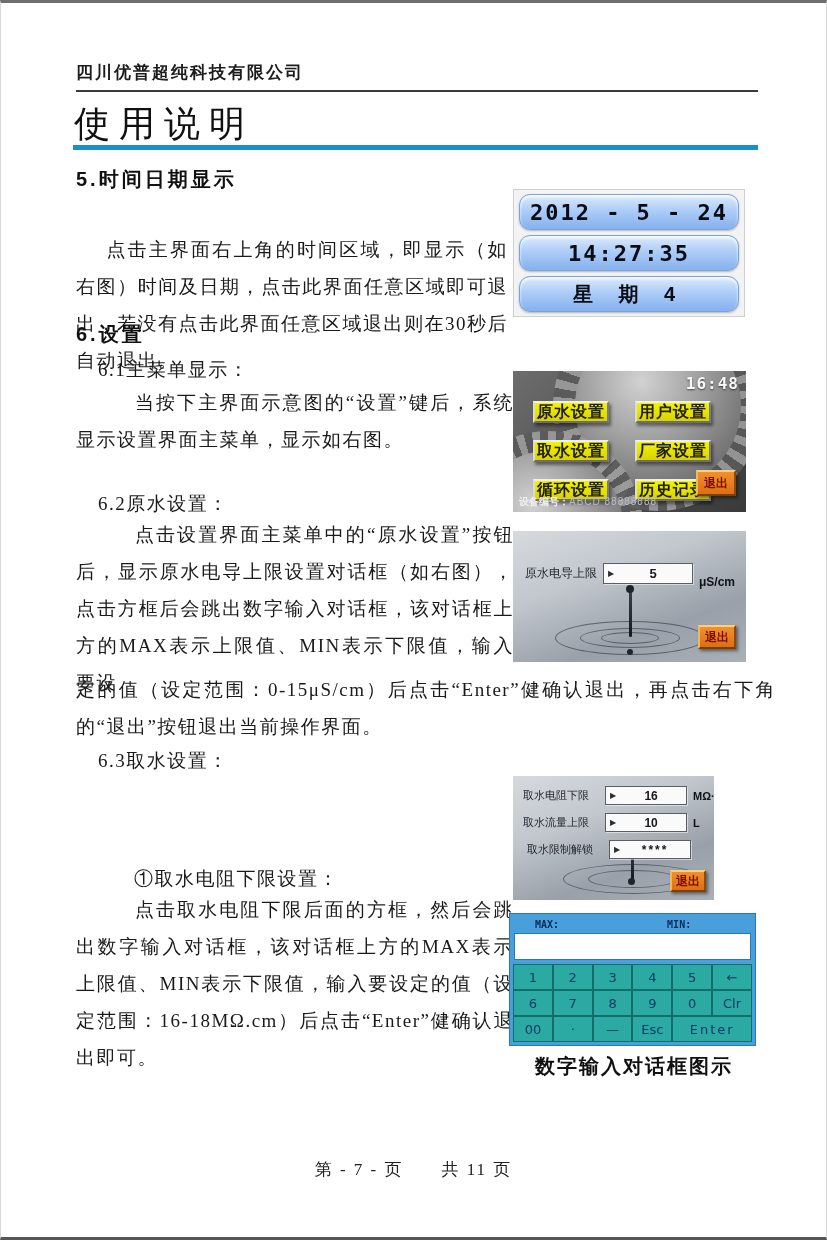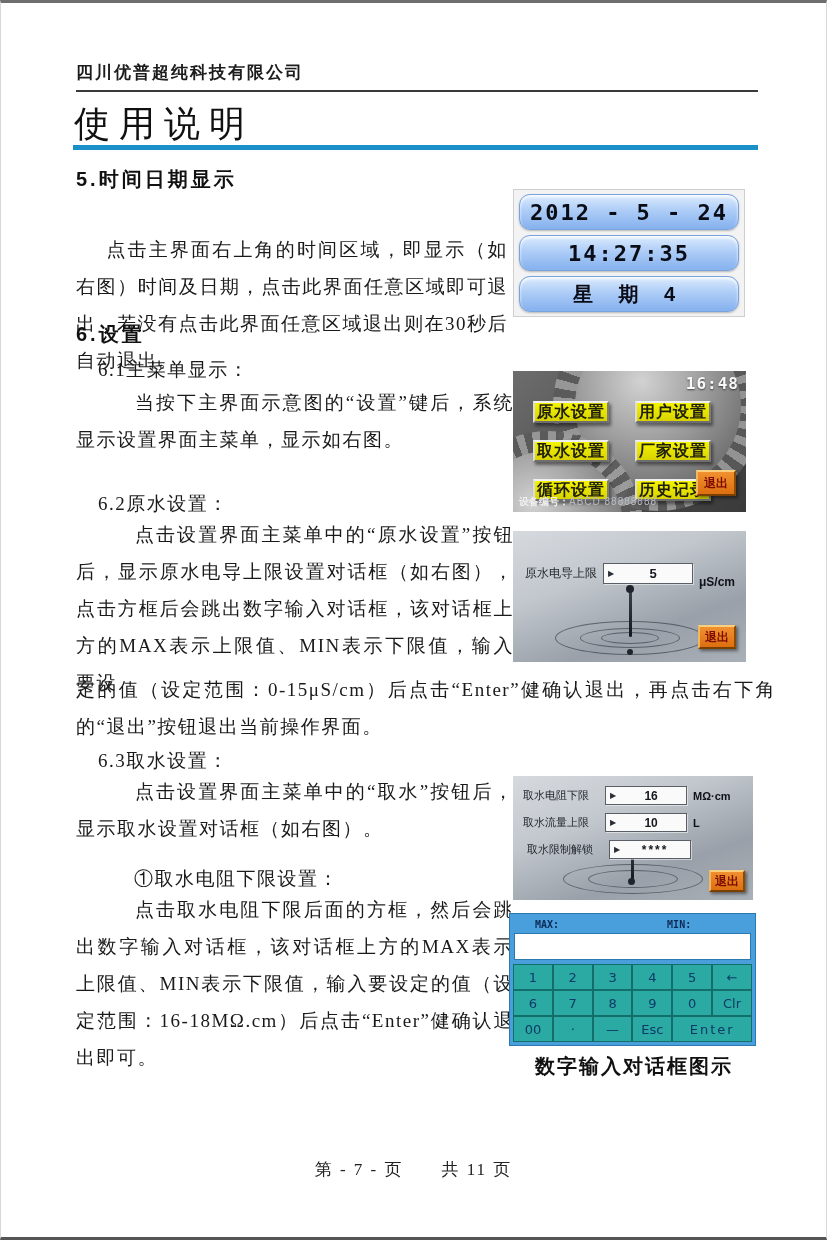--- a/index.html
+++ b/index.html
@@ -69,21 +69,21 @@
   .sp-exit { position:absolute; right:10px; bottom:16px; width:40px; height:26px; }
   .device-id { position:absolute; left:6px; bottom:3px; font-size:10px;
                font-family:"Liberation Sans","DejaVu Sans",sans-serif; }
   .device-id .lbl { color:#f0f0f0; font-weight:bold; }
   .device-id .val { color:#b9bcc4; letter-spacing:1px; }
 
   
   .water-panel { overflow:hidden;
                  background:linear-gradient(160deg,#d6dadf 0%, #c2c7cd 35%, #99a0a9 70%, #aab0b7 100%); }
   .raw-panel { left:512px; top:528px; width:233px; height:131px; }
-  .intake-panel { left:512px; top:773px; width:240px; height:124px; }
+  .intake-panel { left:512px; top:773px; width:201px; height:124px; }
   .ripple { position:absolute; border:1px solid rgba(35,40,50,.55); border-radius:50%; }
   .drop { position:absolute; background:#20242c; border-radius:50%; }
   .streak { position:absolute; width:3px; background:linear-gradient(#3a404c,#14171d); border-radius:2px; }
   .dlg-row { position:absolute; display:flex; align-items:center; gap:6px; }
   .dlg-label { font-family:"Liberation Sans","DejaVu Sans",sans-serif; font-weight:normal; color:#23272e; }
   .dlg-input { background:#fafafa; border:1px solid #5a5f66; box-shadow:1px 1px 0 rgba(255,255,255,.5);
                display:flex; align-items:center; font-family:"Liberation Sans","DejaVu Sans",sans-serif; }
   .dlg-marker { font-size:8px; color:#2a2e35; margin-left:4px; }
   .dlg-value { flex:1; text-align:center; font-weight:bold; color:#16181d; }
   .dlg-unit { font-family:"Liberation Sans","DejaVu Sans",sans-serif; color:#101218; font-weight:bold; }
@@ -168,21 +168,20 @@
         <span class="dlg-value" style="font-size:13px;">5</span>
       </span>
       <span class="dlg-unit" style="font-size:12px;margin-top:18px;">μS/cm</span>
     </div>
     <div class="exit-btn raw-exit">退出</div>
   </div>
 
   <div class="abs body-p" style="left:75px; top:668px; width:700px;">定的值（设定范围：0-15μS/cm）后点击“Enter”健确认退出，再点击右下角的“退出”按钮退出当前操作界面。</div>
 
   <div class="abs body-p sub-h" style="left:97px; top:739px;">6.3取水设置：</div>
-  <div class="abs body-p ind3" style="left:75px; top:770px; width:438px;">点击设置界面主菜单中的“取水”按钮后，显示取水设置对话框（如右图）。</div>
 
   <div class="abs water-panel intake-panel">
     <div class="ripple" style="left:50px; top:88px; width:140px; height:30px;"></div>
     <div class="ripple" style="left:75px; top:94px; width:90px; height:18px;"></div>
     <div class="streak" style="left:118px; top:70px; height:34px;"></div>
     <div class="drop" style="left:115px; top:102px; width:7px; height:7px;"></div>
     <div class="dlg-row" style="left:10px; top:10px;">
       <span class="dlg-label" style="font-size:11px; width:76px;">取水电阻下限</span>
       <span class="dlg-input" style="width:82px; height:19px;">
         <span class="dlg-marker">▶</span>

